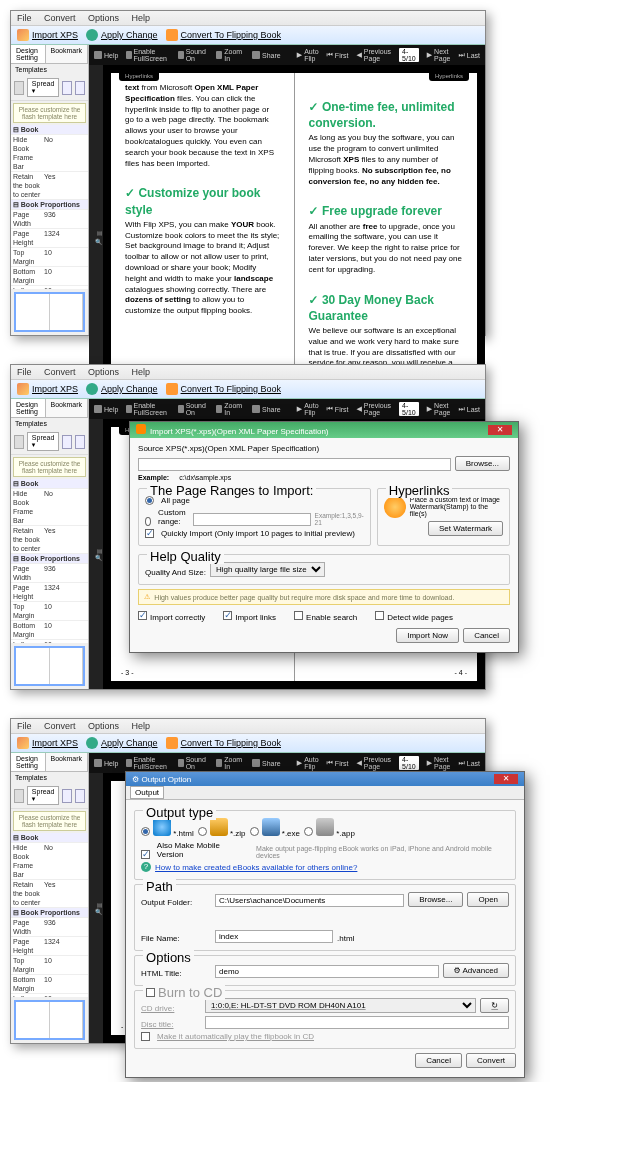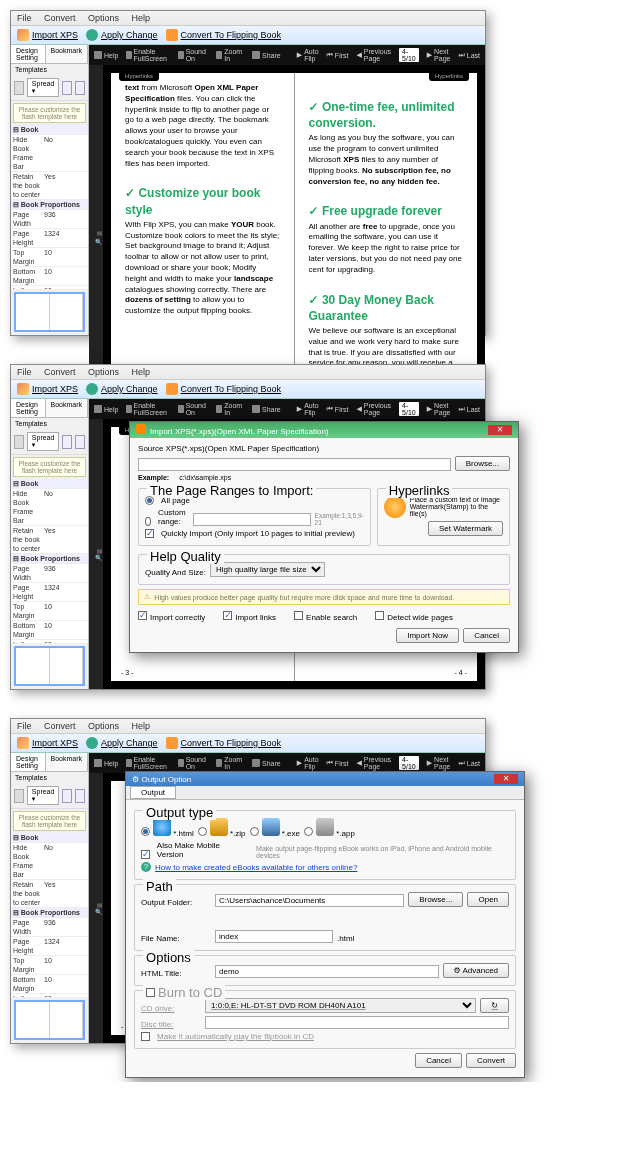--- a/index.html
+++ b/index.html
@@ -596,21 +596,21 @@
               <div class="num">- 4 -</div>
             </div>
         </div>
       </div>
 
       <div class="dialog" style="left:36px;top:18px;width:400px;">
         <div class="dtitle blue">
             <span>⚙ <span>Output Option</span></span>
             <span class="dclose">✕</span>
           </div>
-        <div style="padding:2px 4px;background:#eee;border-bottom:1px solid #bbb;font-size:8px;"><span style="background:#fff;border:1px solid #aaa;padding:1px 10px;">Output</span></div>
+        <div style="padding:2px 4px;background:#eee;border-bottom:1px solid #bbb;font-size:8px;"><span style="background:#fff;border:1px solid #aaa;padding:1px 4px;">Output</span></div>
         <div class="dbody">
           <div class="dgroup">
               <span class="dgt">Output type</span>
             <div class="dline" style="gap:4px;">
               <span><span class="rdo on"></span><span class="outico" style="background:radial-gradient(#8cf,#07c)"></span> <span>*.html</span></span>
               <span><span class="rdo"></span><span class="outico" style="background:linear-gradient(#fc6,#c80)"></span> <span>*.zip</span></span>
               <span><span class="rdo"></span><span class="outico" style="background:linear-gradient(#9cf,#369)"></span> <span>*.exe</span></span>
               <span><span class="rdo"></span><span class="outico" style="background:linear-gradient(#ccc,#888)"></span> <span>*.app</span></span>
             </div>
             <div class="dline"><span class="chk on"></span><span>Also Make Mobile Version</span>&nbsp;<span style="color:#888;font-size:7px;">Make output page-flipping eBook works on iPad, iPhone and Android mobile devices</span></div>

